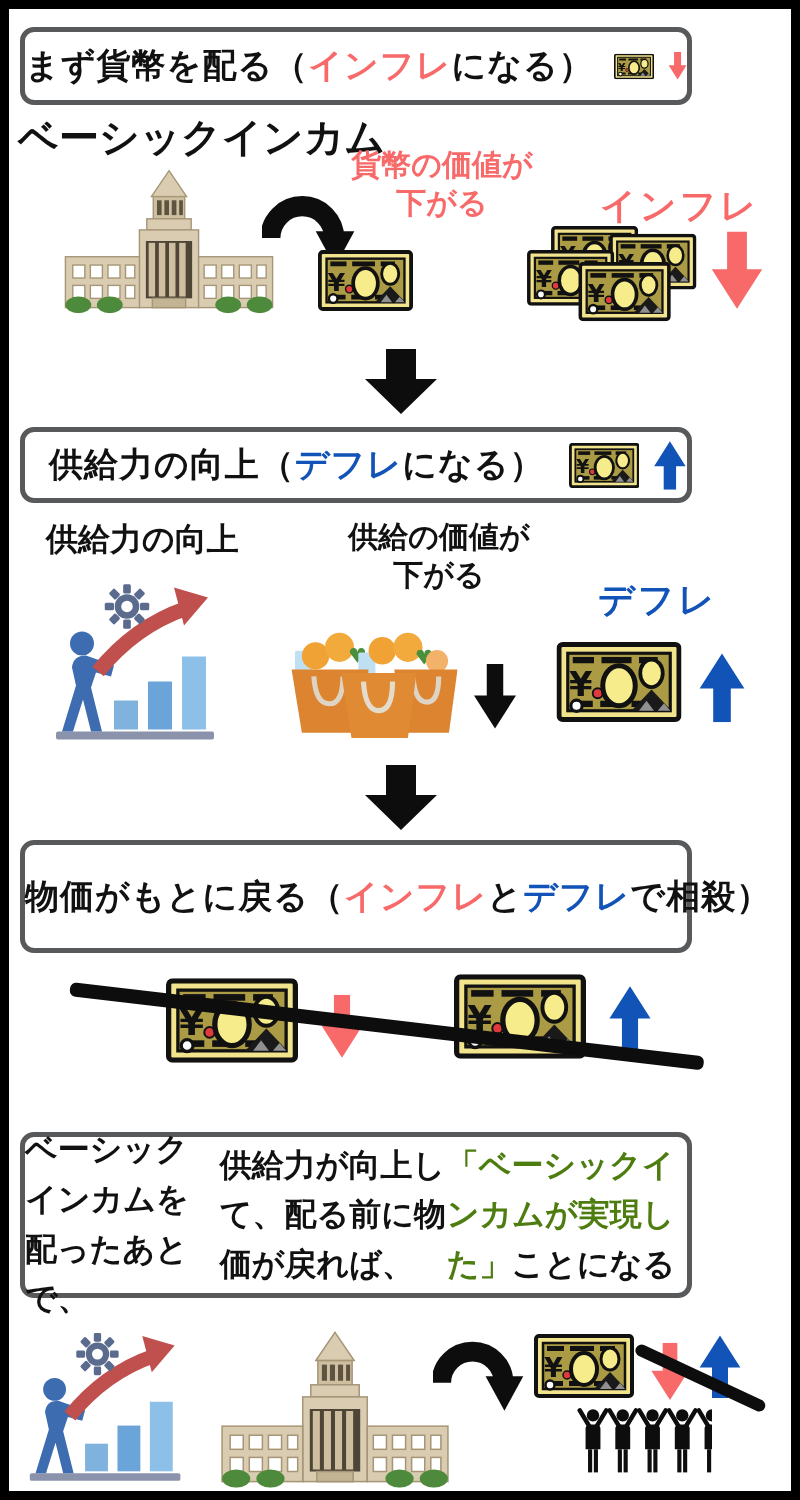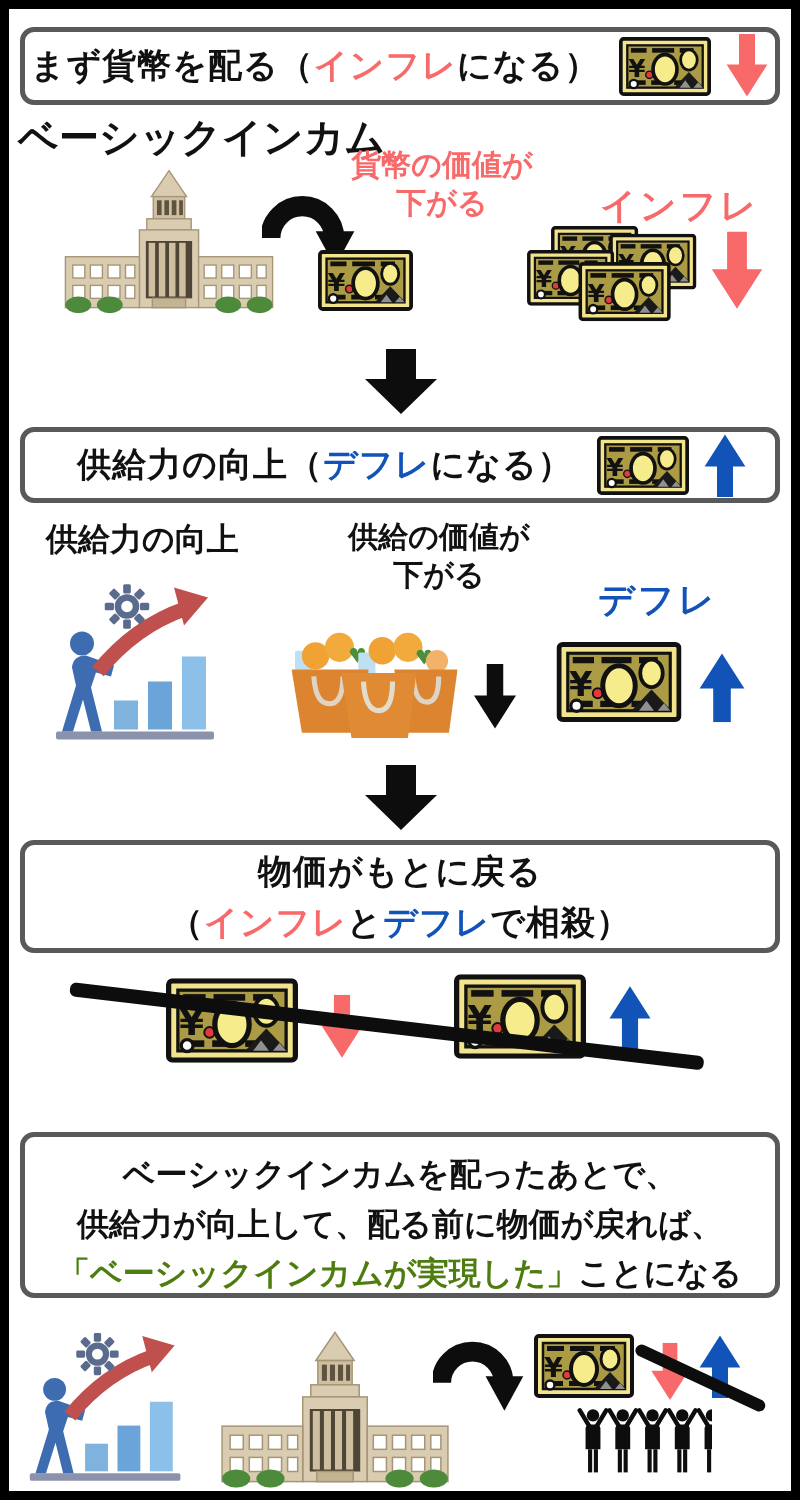--- a/index.html
+++ b/index.html
@@ -3,26 +3,26 @@
 <meta charset="utf-8">
 <style>
   html,body{margin:0;padding:0;background:#fff;}
   .canvas{
     position:relative;width:800px;height:1500px;background:#fff;overflow:hidden;
     font-family:"Liberation Sans","DejaVu Sans",sans-serif;color:#111;
   }
   .frame{position:absolute;inset:0;border:9px solid #000;pointer-events:none;z-index:60;}
   .abs{position:absolute;}
   .box{
-    position:absolute;left:20px;width:760px;background:#fff;border:5px solid #58595b;
-    border-radius:14px;box-sizing:border-box;display:flex;align-items:center;justify-content:center;
+    position:absolute;left:20px;width:672px;background:#fff;border:5px solid #58595b;
+    border-radius:14px;box-sizing:border-box;display:flex;align-items:center;justify-content:flex-start;
     font-weight:700;z-index:5;
   }
   .boxtxt{font-size:34px;font-weight:700;letter-spacing:1px;white-space:nowrap;}
-  .col{flex-direction:column;}
+  .col{}
   .red{color:#f8696a;}
   .blue{color:#1253b8;}
   .orange{color:#4d7c0f;}
   .caption{font-weight:700;text-align:center;line-height:1.28;}
   .biglabel{font-size:36px;font-weight:700;letter-spacing:3px;white-space:nowrap;}
   .up{transform:rotate(180deg);}
   .strike{position:absolute;background:#0d0d0d;border-radius:6px;transform-origin:left center;z-index:20;}
   svg.icon{display:block;}
 </style>
 </head>

